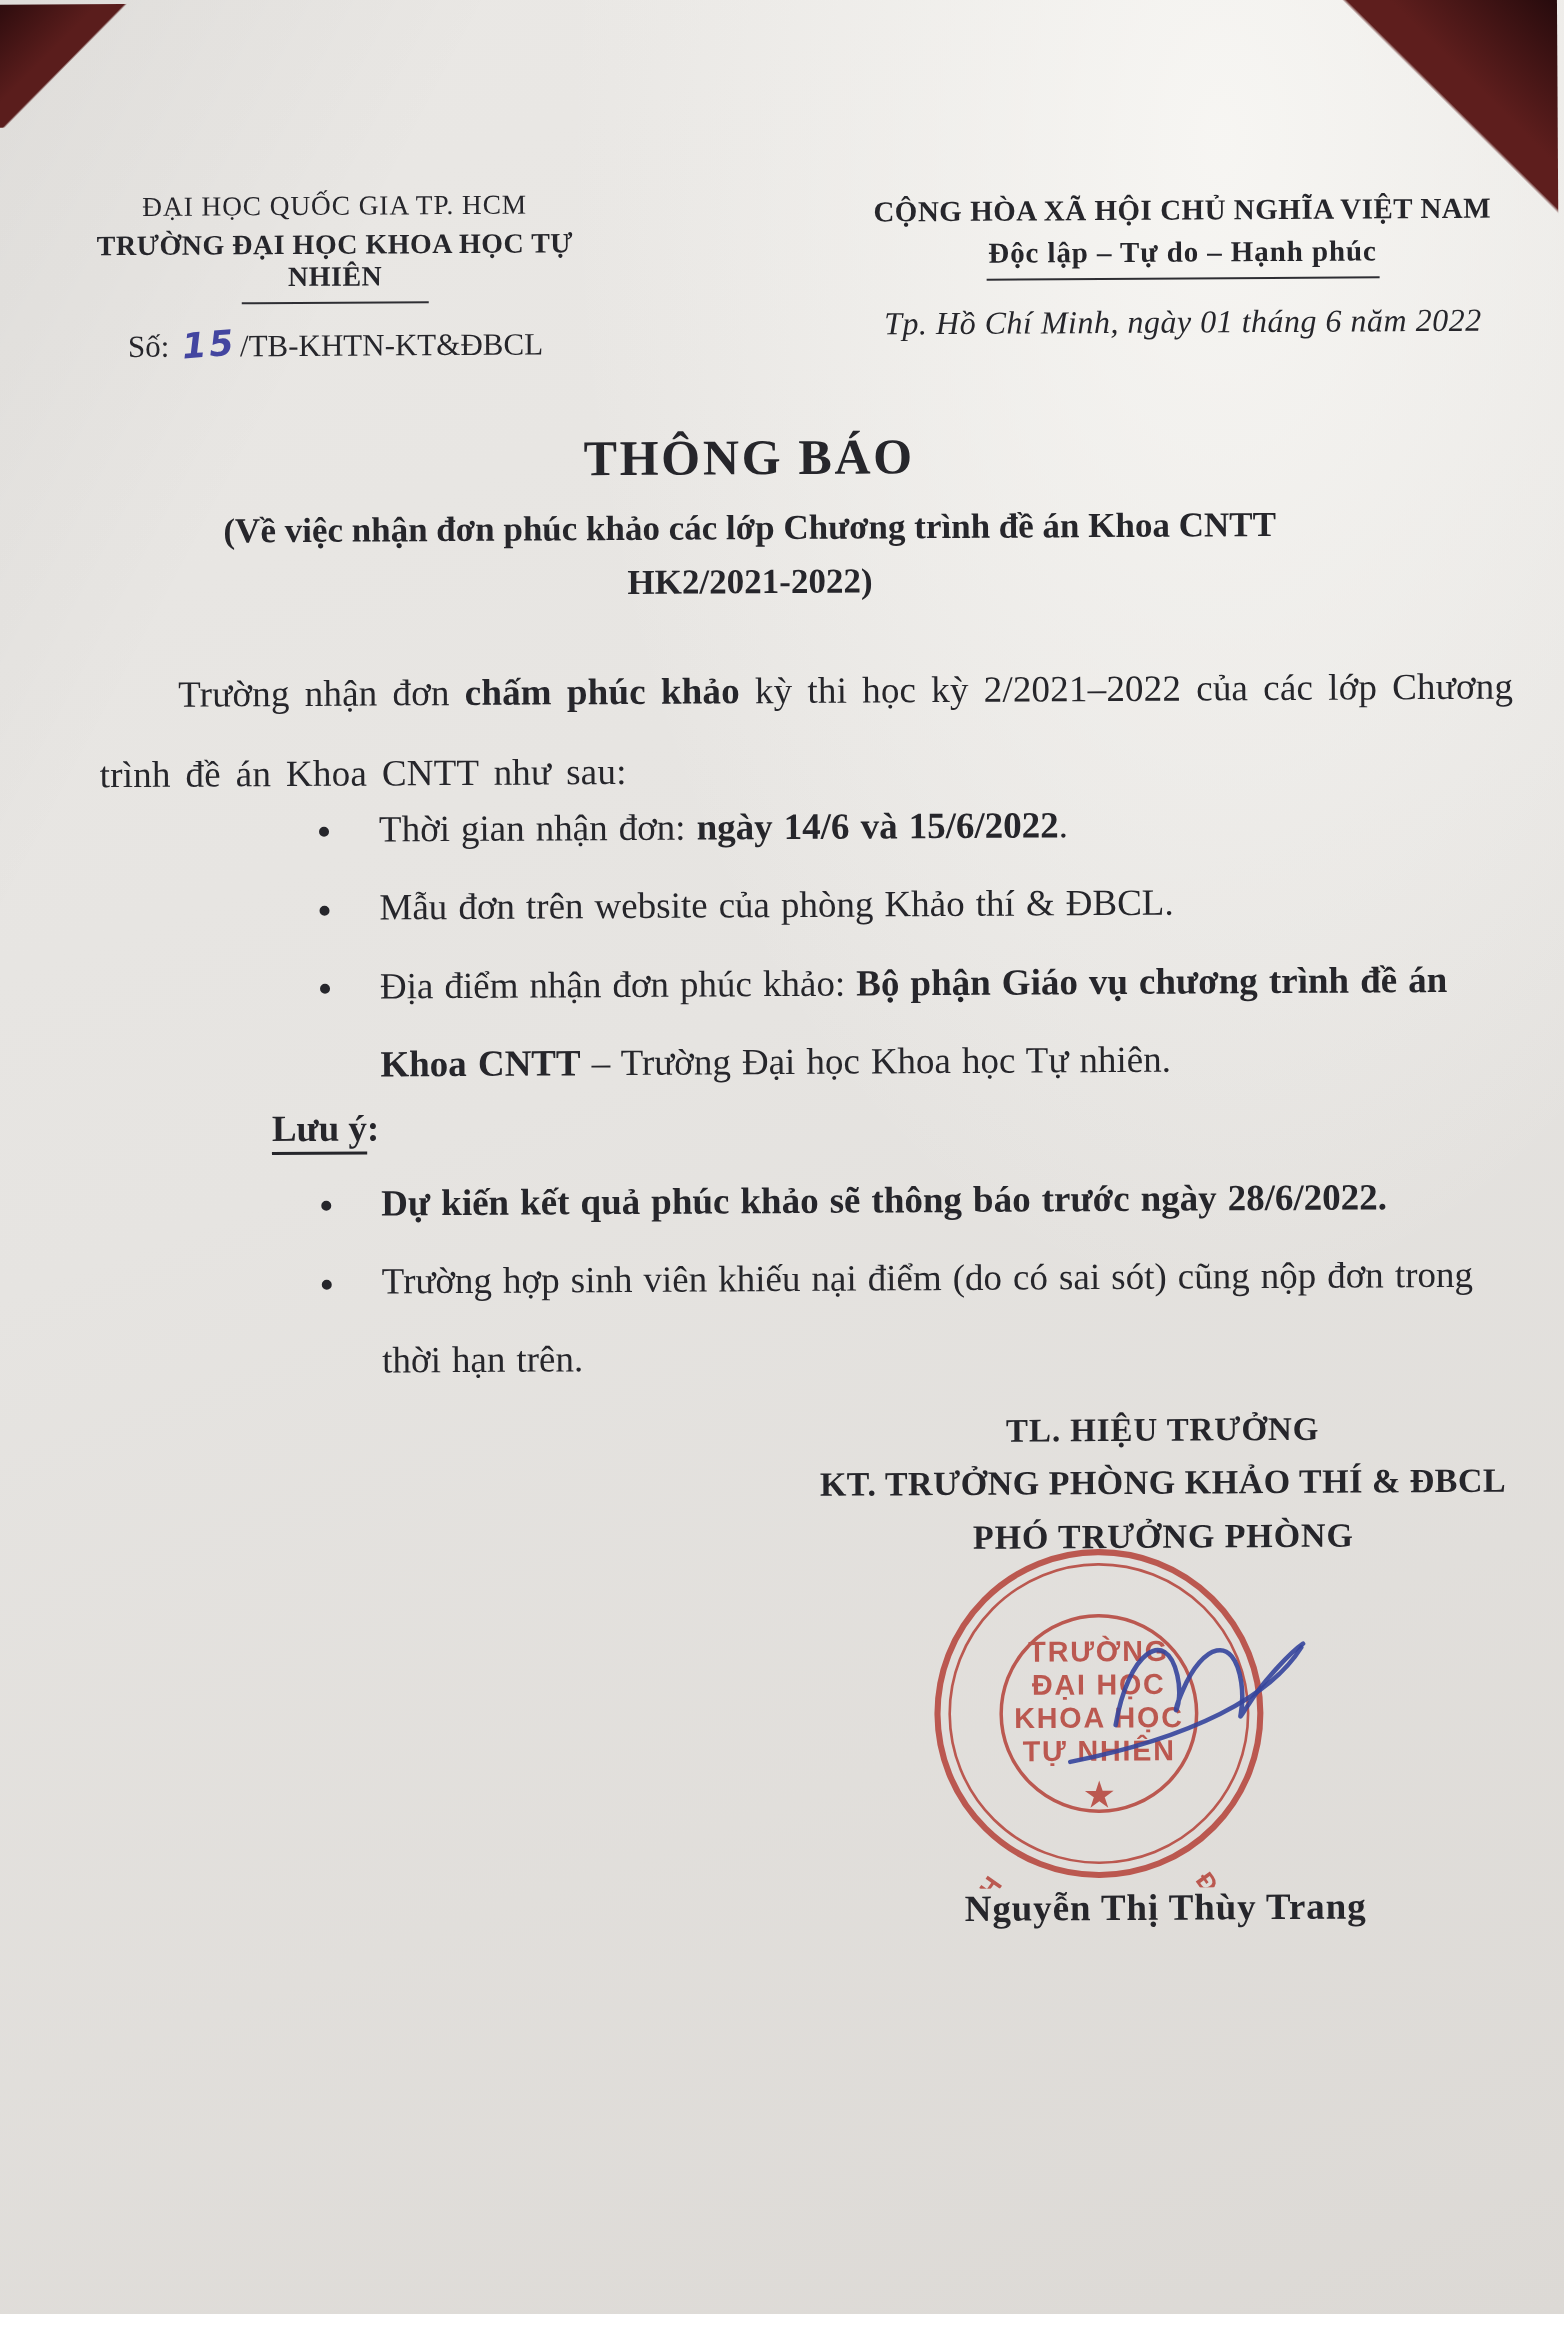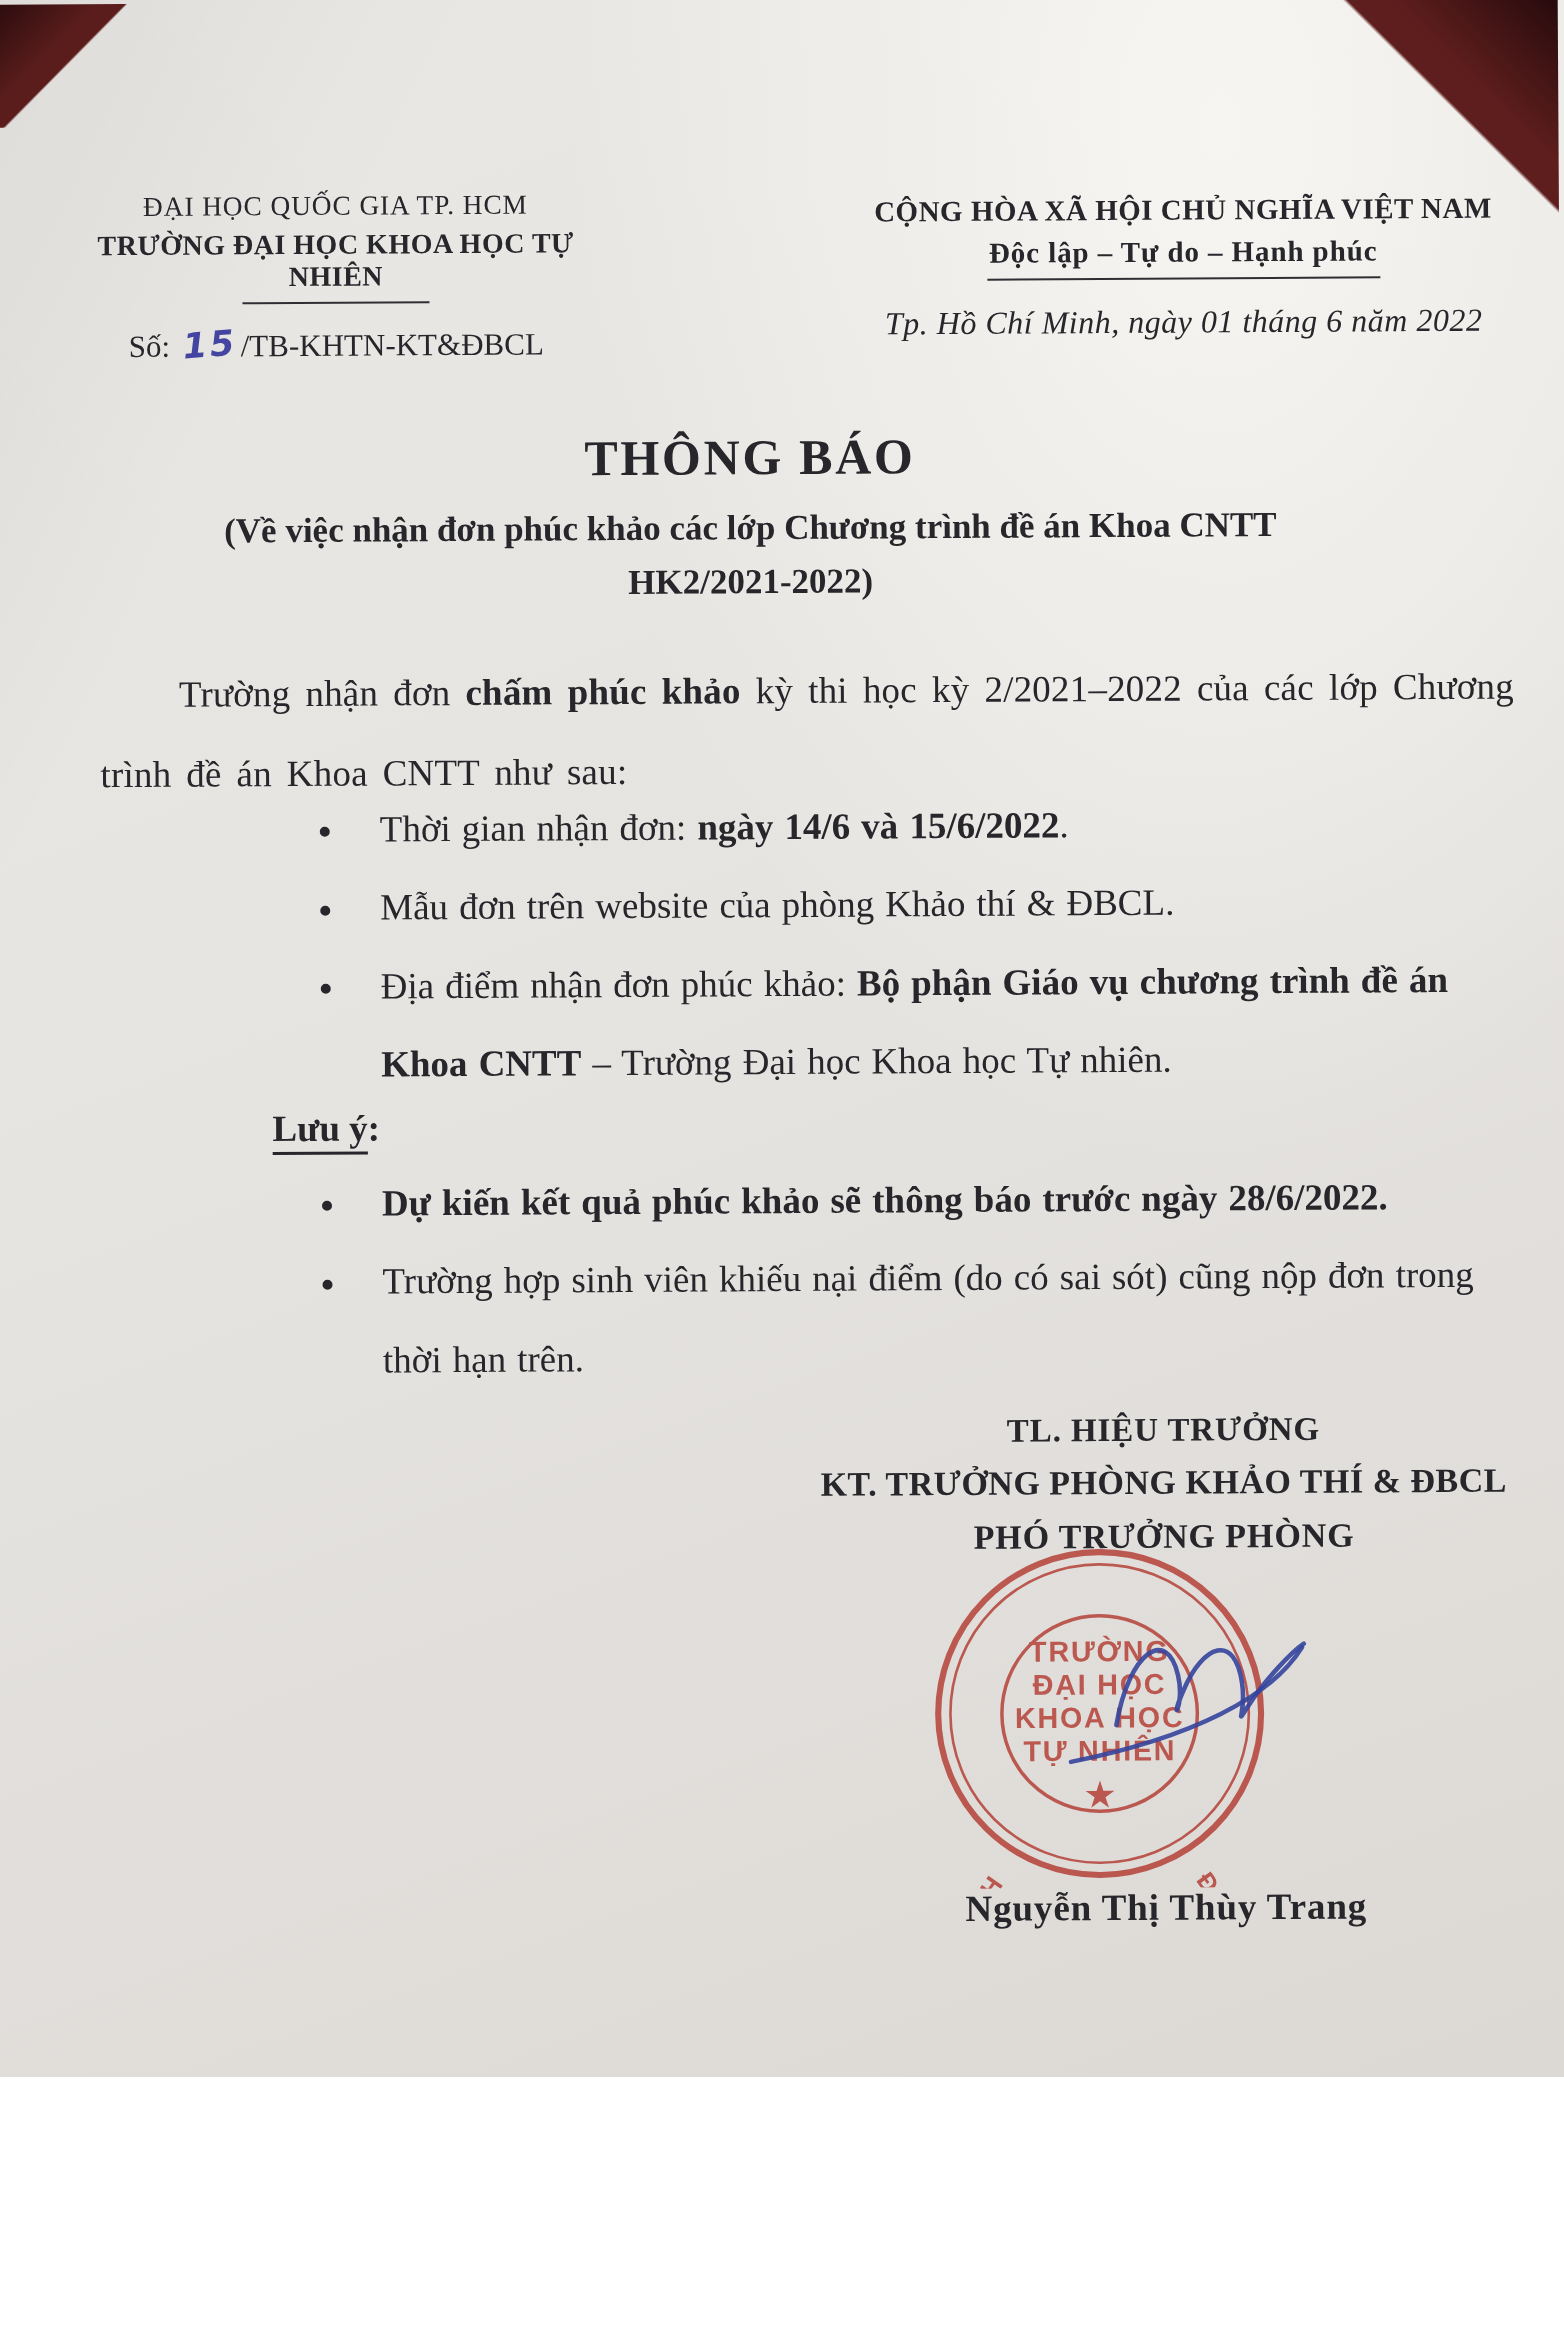--- a/index.html
+++ b/index.html
@@ -1,18 +1,18 @@
 <!DOCTYPE html>
 <html style="--paper: #e7e5e2; --ink: #26262b; --rule: #2e2e33; --stamp-red: #b23a30; --signature-blue: #35459c; --handwriting-blue: #4345a0; --corner-dark: #3f1215;font-size:14.6px"><head>
 <meta charset="utf-8">
 <style>
   html,body{margin:0;padding:0;}
   .page{
     position:relative;
-    width:1564px;height:2077px;
+    width:1564px;height:2314px;
     overflow:hidden;
     color:var(--ink,#26262b);
     font-family:"Liberation Serif",serif;
     background:
       radial-gradient(ellipse at 78% 6%, rgba(248,247,244,.9) 0%, rgba(248,247,244,0) 38%),
       linear-gradient(118deg, rgba(0,0,0,.05) 0%, rgba(0,0,0,0) 18%),
       linear-gradient(160deg,#eae8e5 0%,#e6e4e1 45%,#dcd9d5 100%);
   }
   .doc{position:absolute;inset:0;transform:rotate(-0.35deg);}
   

